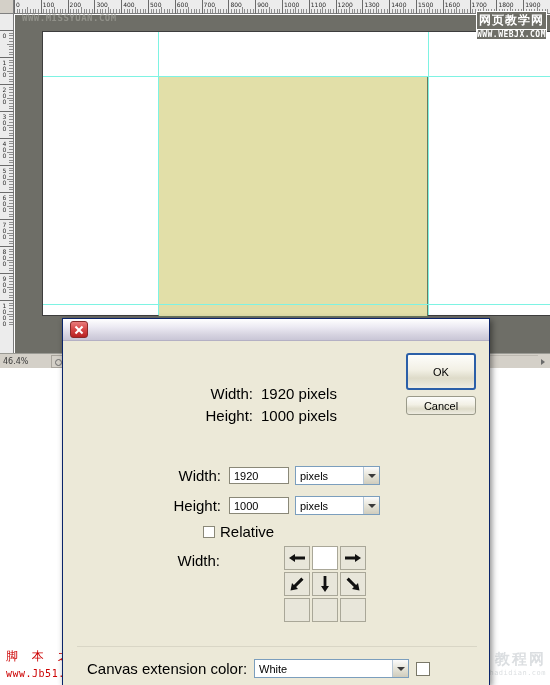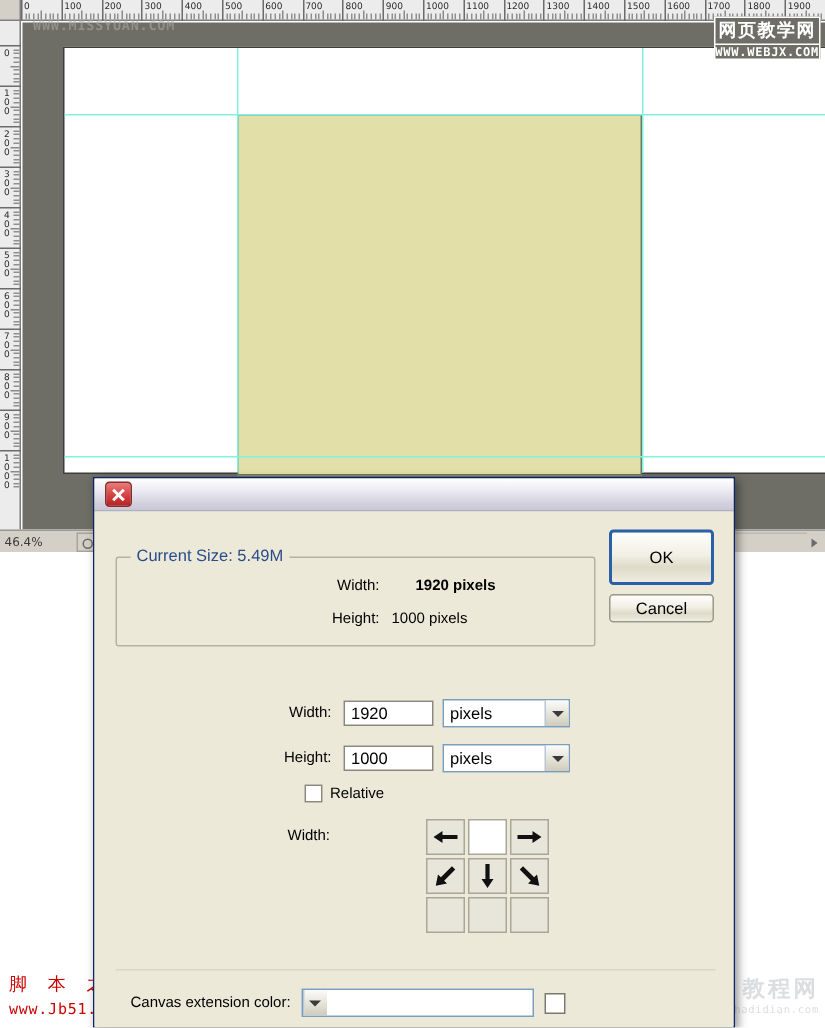--- a/index.html
+++ b/index.html
@@ -94,21 +94,21 @@
   #dlg-body{position:relative;height:344px;background:#ece9d8;padding:0;box-sizing:border-box;}
 
   .fieldset{position:absolute;border:1px solid #b5b2a4;border-radius:2px;box-sizing:border-box;background:transparent;}
   .fieldset > .legend{position:absolute;top:-7px;left:9px;background:#ece9d8;padding:0 4px;
     font-size:11px;color:#2a4c8a;white-space:nowrap;}
 
   #fs-current{left:14px;top:30px;width:320px;height:60px;}
   #fs-new{left:14px;top:110px;width:320px;height:180px;}
 
   .row{position:absolute;display:flex;align-items:center;}
-  .lbl{font-size:10px;color:#000;text-align:right;}
+  .lbl{font-size:15px;color:#000;text-align:right;}
 
   .txtbox{background:#fff;border:1px solid #8a8878;box-sizing:border-box;
     font-size:11px;color:#000;padding:1px 4px;line-height:15px;height:17px;}
 
   .combo{height:19px;box-sizing:border-box;border:1px solid #7b9ebd;background:#fff;display:flex;align-items:center;}
   .combo .cval{flex:1;font-size:11px;color:#000;padding-left:4px;}
   .combo .carrow{width:16px;height:17px;border-left:1px solid #b7c7d6;box-sizing:border-box;
     background:linear-gradient(to bottom,#fbfbfb 0%,#e4e2d6 55%,#cfccbd 100%);
     display:flex;align-items:center;justify-content:center;}
   .combo .carrow:after{content:"";border-left:4px solid transparent;border-right:4px solid transparent;border-top:4px solid #3a3a3a;}
@@ -522,26 +522,23 @@
 </div>
 
 <div id="dlg">
 
   <div id="dlg-titlebar">
     <div id="dlg-close"></div>
   </div>
 
   <div id="dlg-body">
 
-    <div class="fieldset" id="fs-current">
-      <span class="legend">Current Size: 5.49M</span>
-    </div>
     <div class="row" style="left:142px;top:44px;">
       <span class="lbl" style="width:48px;">Width:</span>
-      <span class="lbl" style="margin-left:24px;text-align:left;font-weight:bold;">1920 pixels</span>
+      <span class="lbl" style="margin-left:8px;text-align:left;">1920 pixels</span>
     </div>
     <div class="row" style="left:142px;top:66px;">
       <span class="lbl" style="width:48px;">Height:</span>
       <span class="lbl" style="margin-left:8px;text-align:left;">1000 pixels</span>
     </div>
 
 
     <div class="row" style="left:110px;top:125px;">
       <span class="lbl" style="width:48px;">Width:</span>
       <input class="txtbox" style="width: 60px; margin-left: 8px;" value="1920">
@@ -603,20 +600,21 @@
         <div class="acell"></div>
         <div class="acell"></div>
       </div>
     </div>
 
     <div style="position:absolute;left:14px;top:305px;width:400px;height:1px;background:#d9d6c6;"></div>
 
     <div id="ext-row">
       <span class="lbl">Canvas extension color:</span>
       <div class="combo" style="width:155px;">
+        <span class="cval">White</span>
         <span class="carrow"></span>
       </div>
       <div id="ext-swatch"></div>
     </div>
 
     <div class="btn default" style="position:absolute;left:343px;top:12px;width:70px;height:37px;">OK</div>
     <div class="btn" style="position:absolute;left:343px;top:55px;width:70px;height:19px;">Cancel</div>
 
   </div>
 </div>

